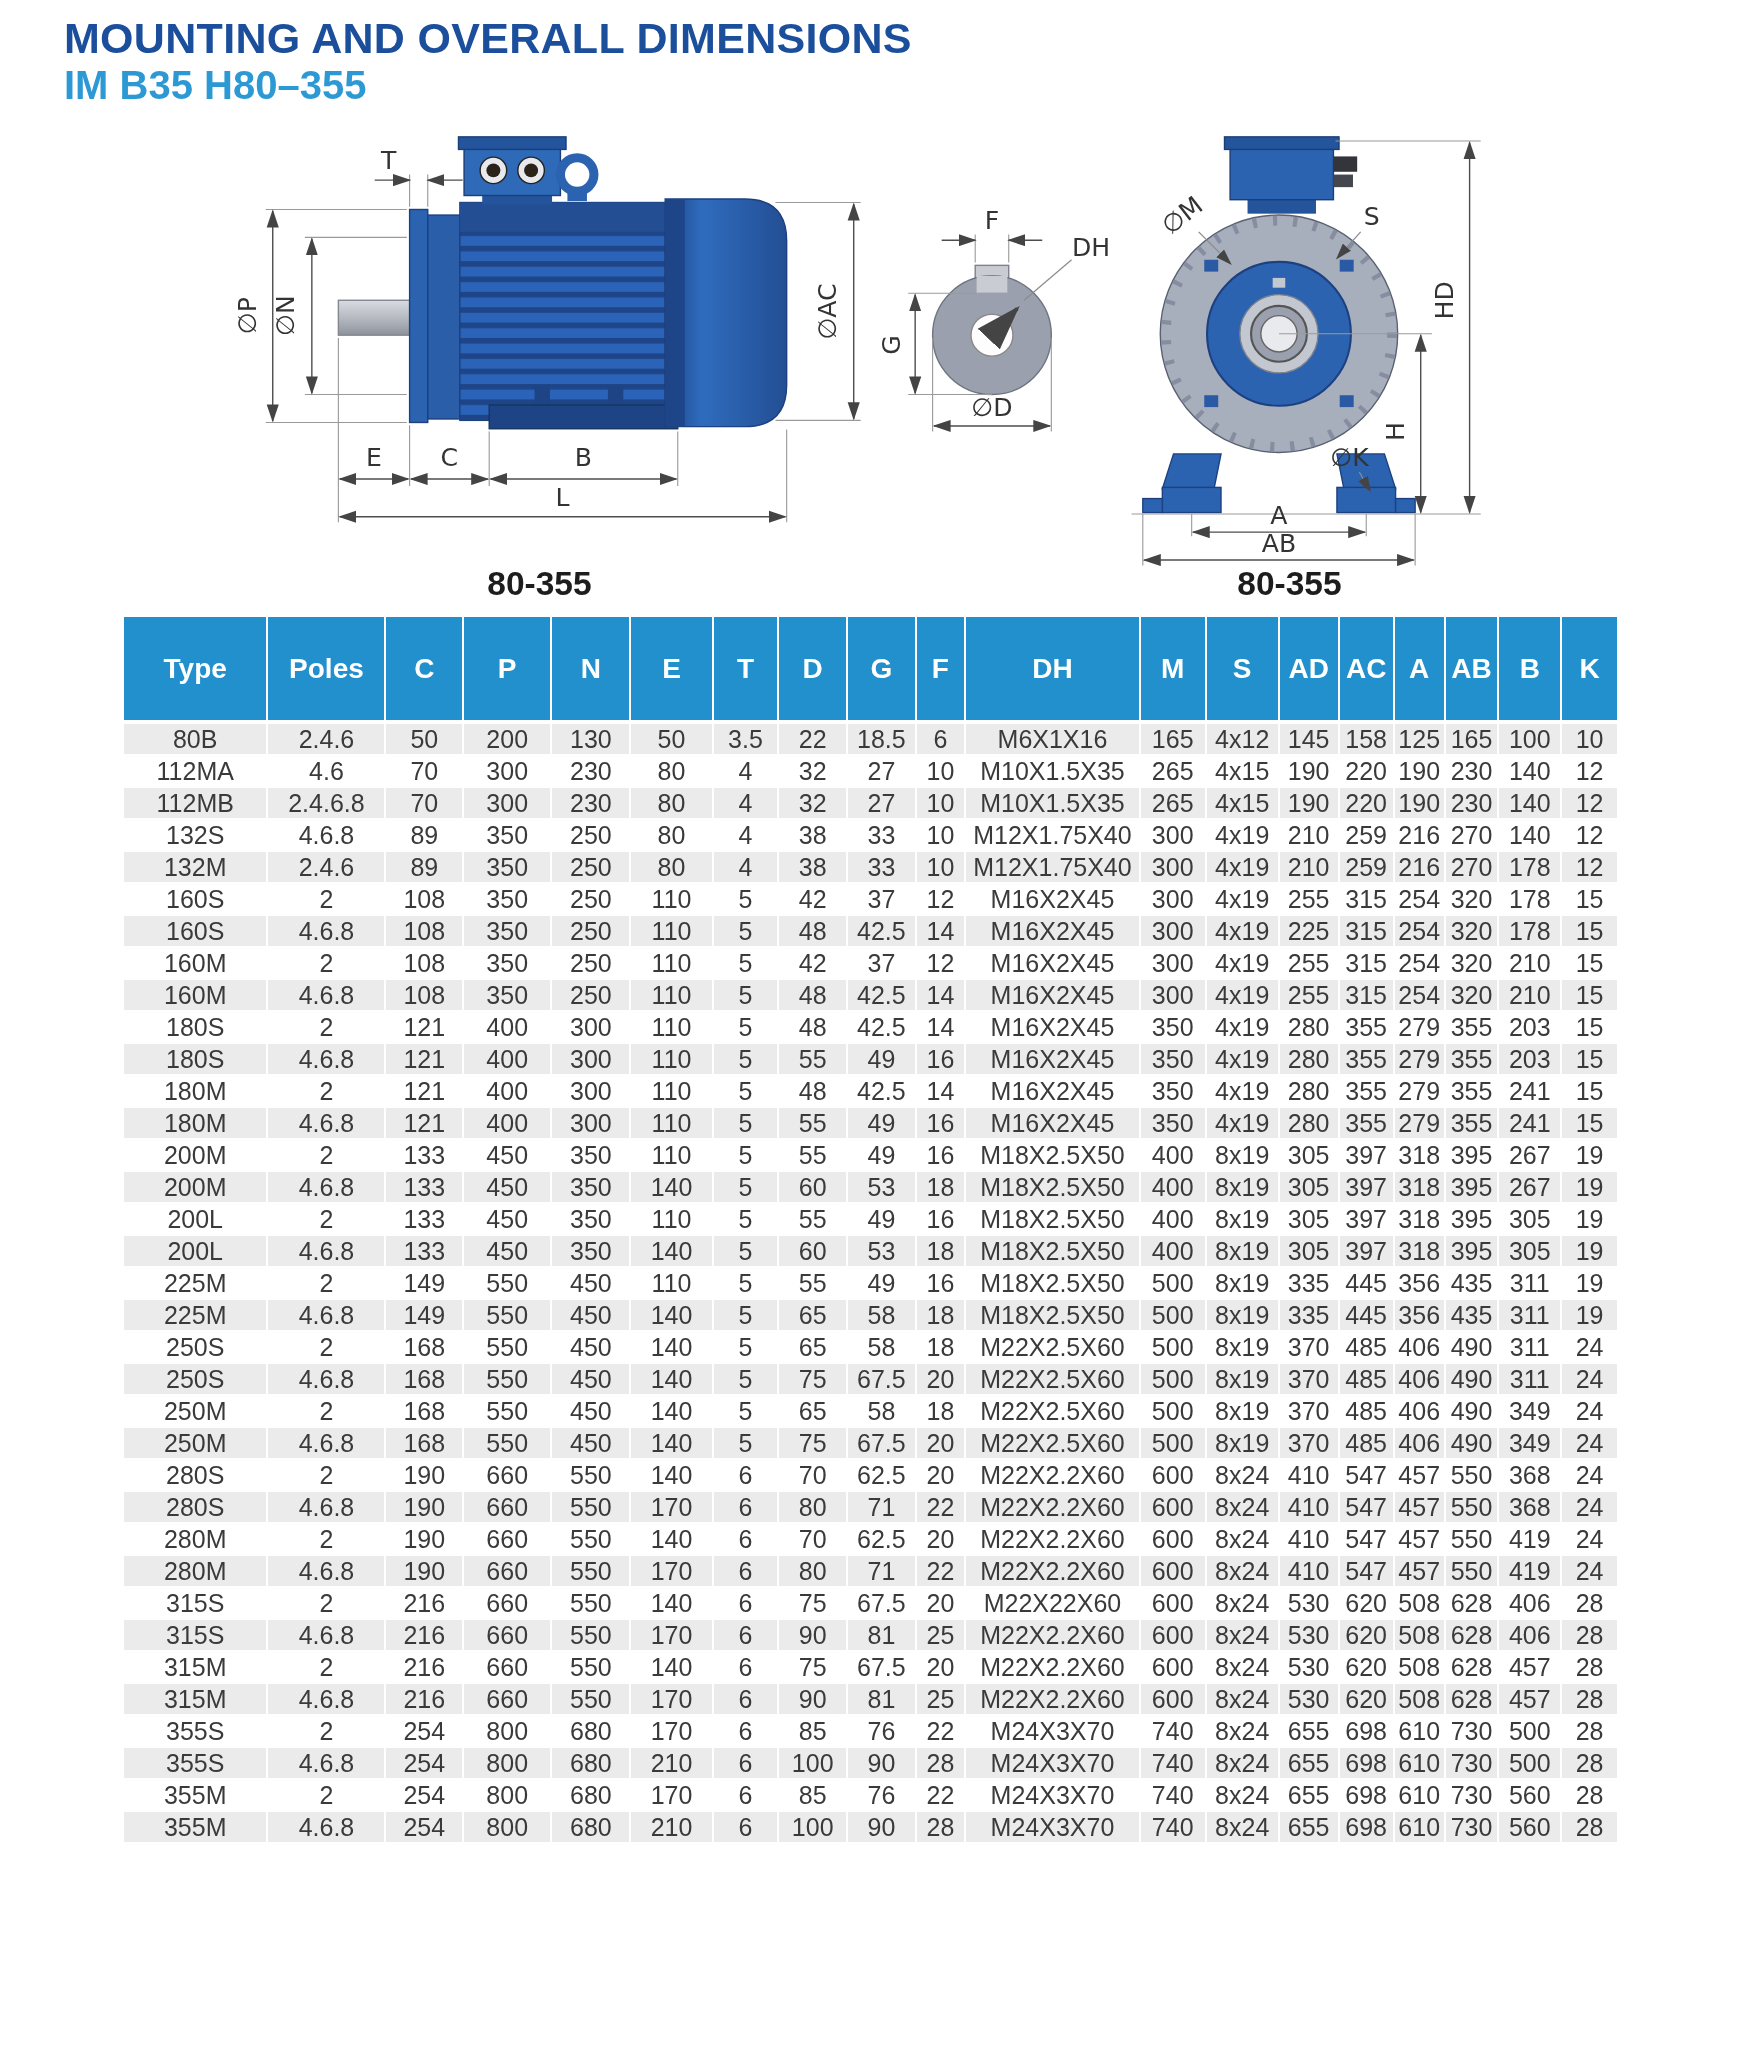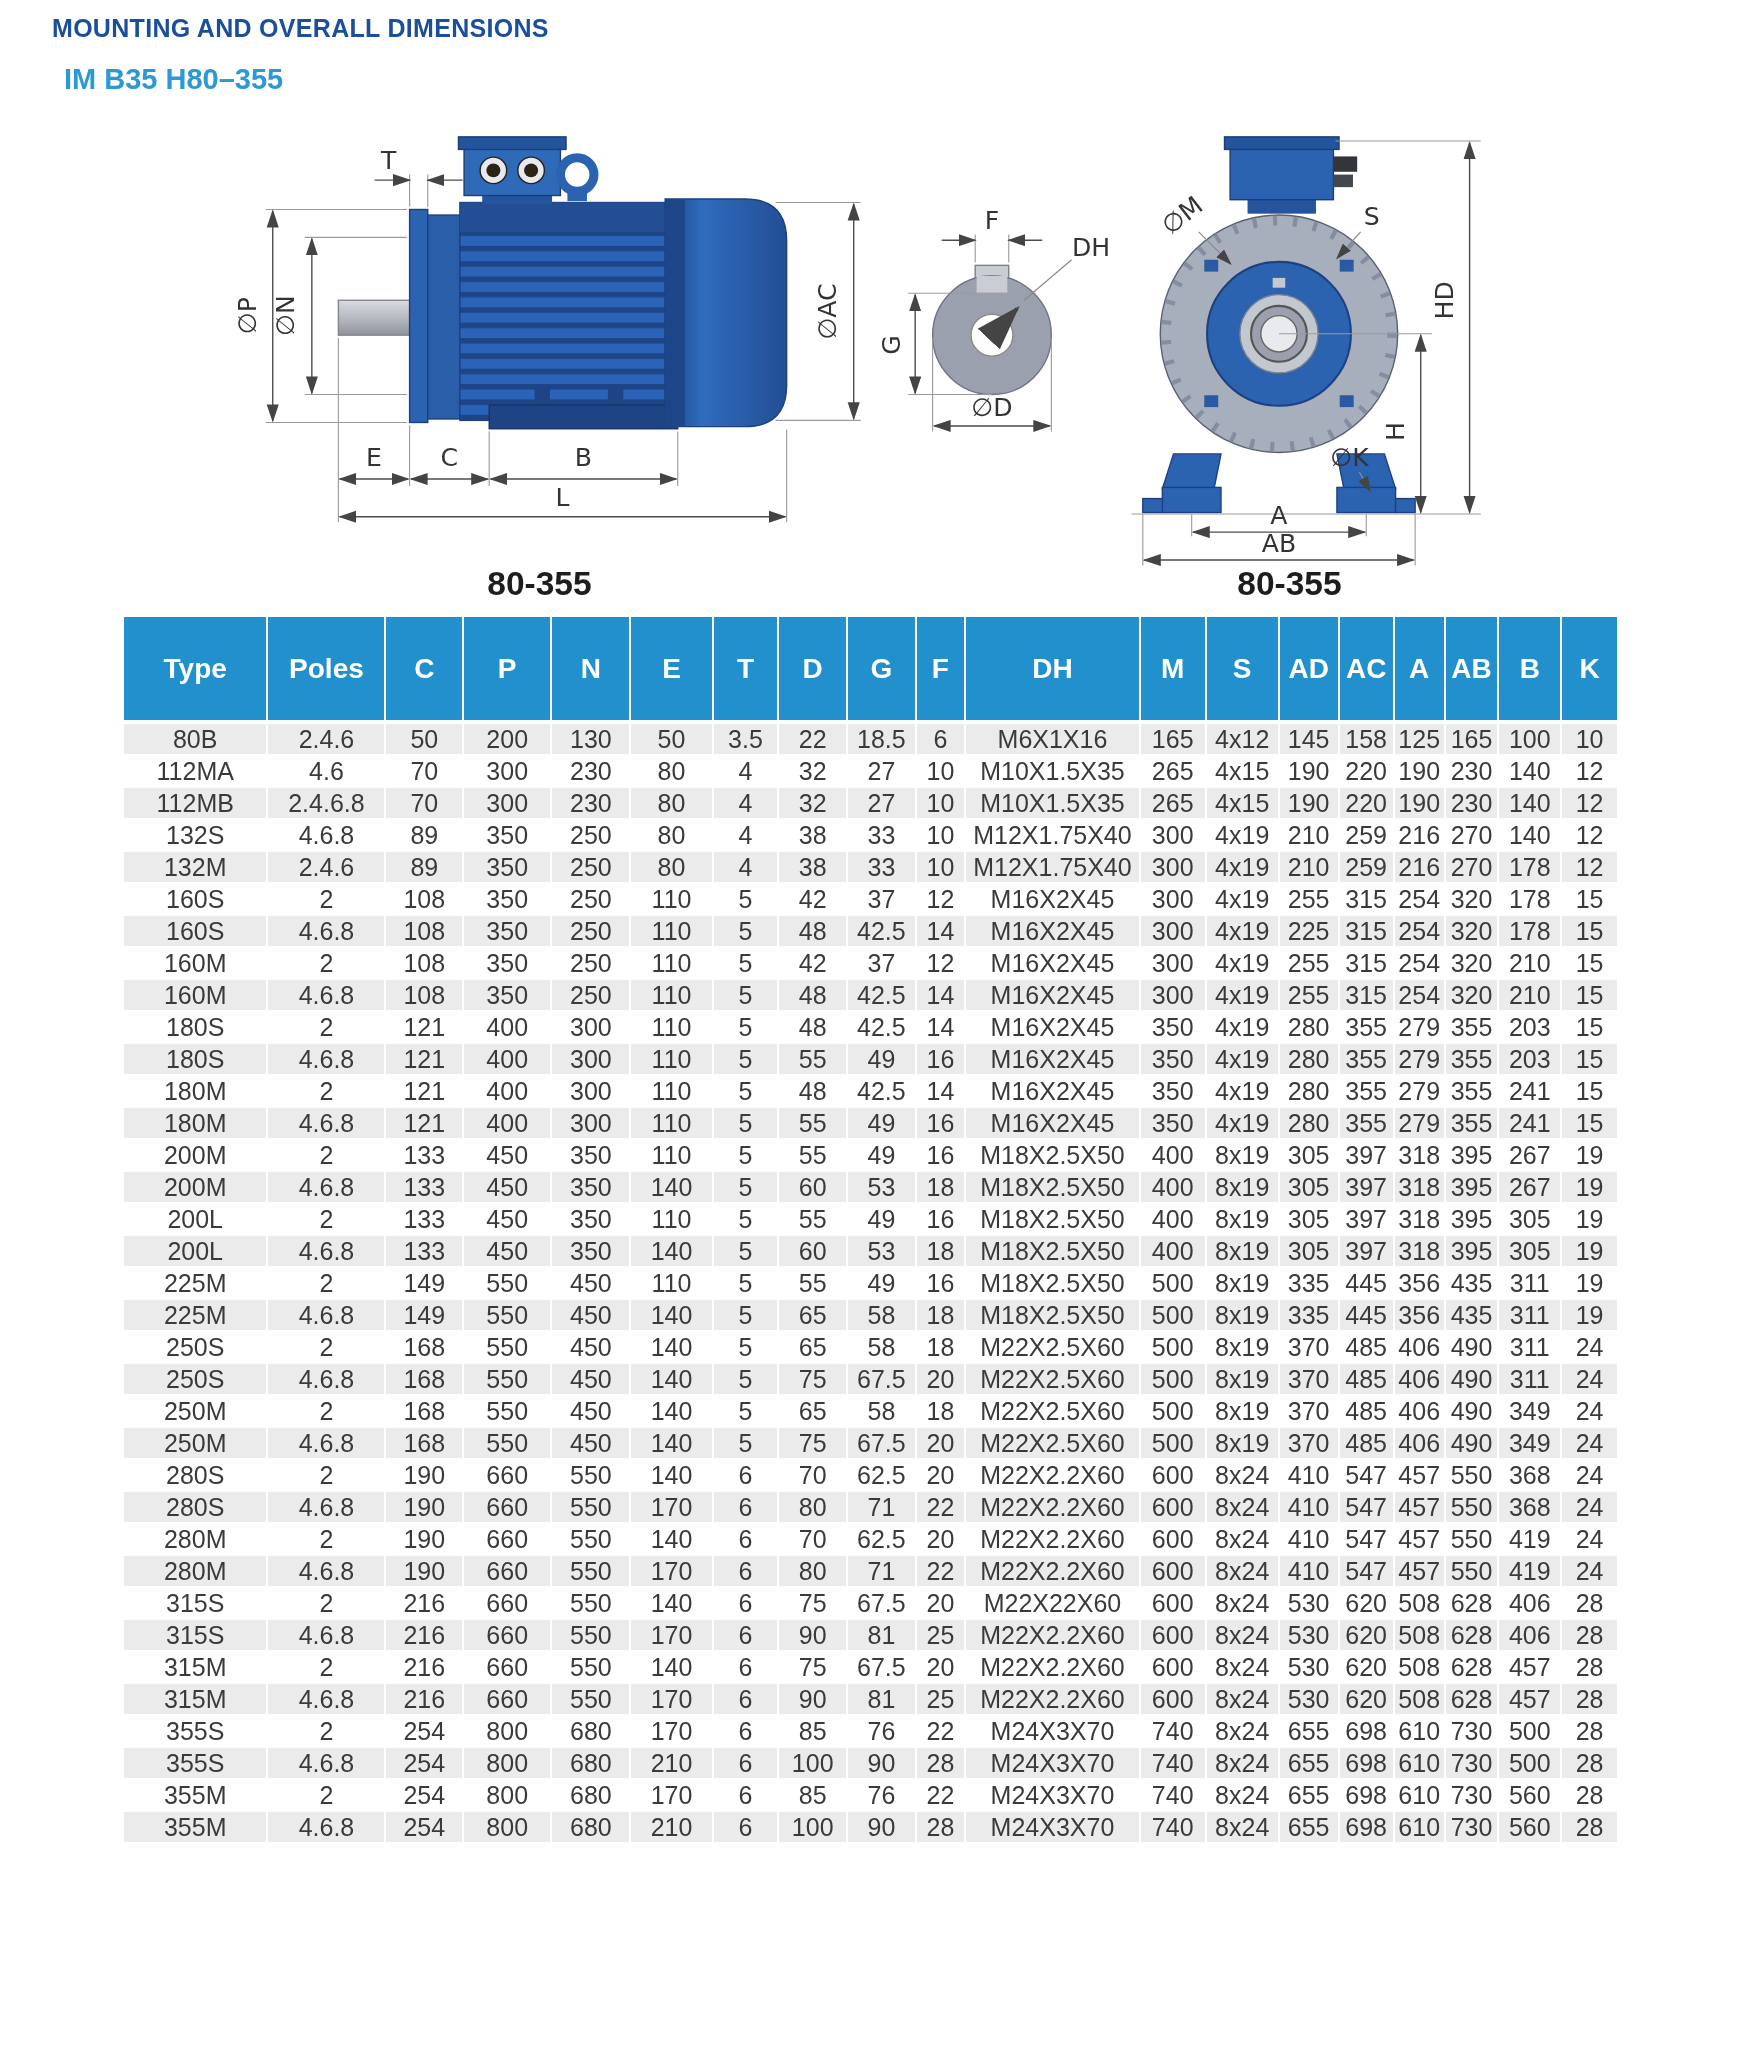--- a/index.html
+++ b/index.html
@@ -1,25 +1,25 @@
 <!DOCTYPE html>
 <html style="font-size:11.2px"><head>
 <meta charset="utf-8">
 <style>
   html,body{margin:0;padding:0;}
   body{
     width:1757px;height:2066px;position:relative;background:#ffffff;
     font-family:"Liberation Sans", sans-serif;
   }
   .title{
-    position:absolute;left:52px;top:14px;font-size:25px;font-weight:bold;
+    position:absolute;left:64px;top:14px;font-size:43px;font-weight:bold;
     color:#1b4e9b;letter-spacing:0.3px;white-space:nowrap;
   }
   .subtitle{
-    position:absolute;left:64px;top:63px;font-size:29px;font-weight:bold;
+    position:absolute;left:64px;top:63px;font-size:40px;font-weight:bold;
     color:#2c99d4;white-space:nowrap;
   }
   svg.drawings{position:absolute;left:0;top:0;}
   .dim{stroke:#4d4d4d;stroke-width:2;fill:none;}
   .ext{stroke:#9a9a9a;stroke-width:1.6;fill:none;}
   .leader{stroke:#8c8c8c;stroke-width:1.8;fill:none;}
   .dimlbl{font-family:"DejaVu Sans", sans-serif;font-size:36px;fill:#333;}
   .cap{font-size:48px;font-weight:bold;fill:#1d1d1d;}
   table.dims{
     position:absolute;left:124px;top:617px;width:1495px;

